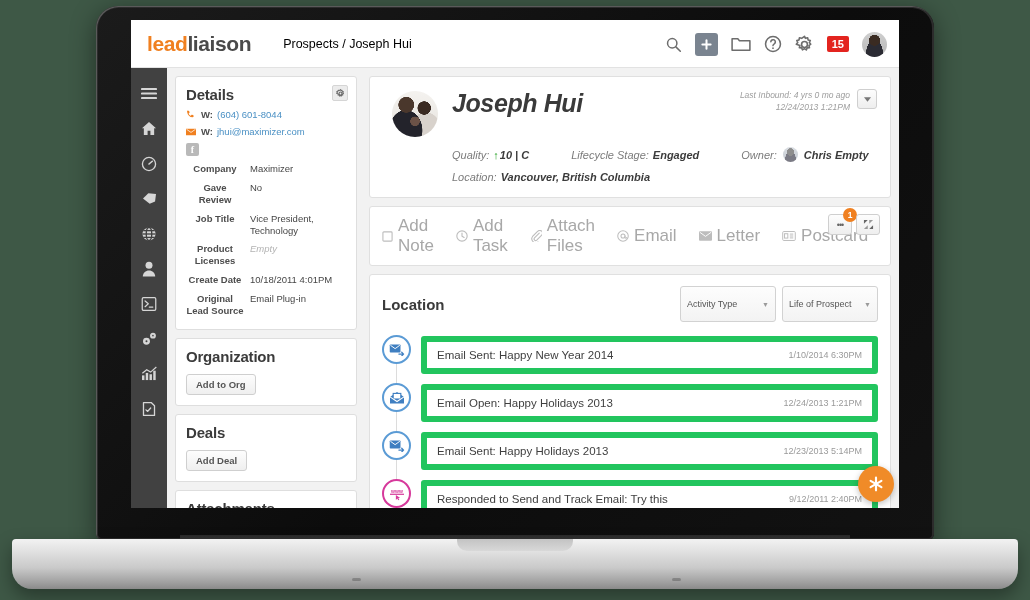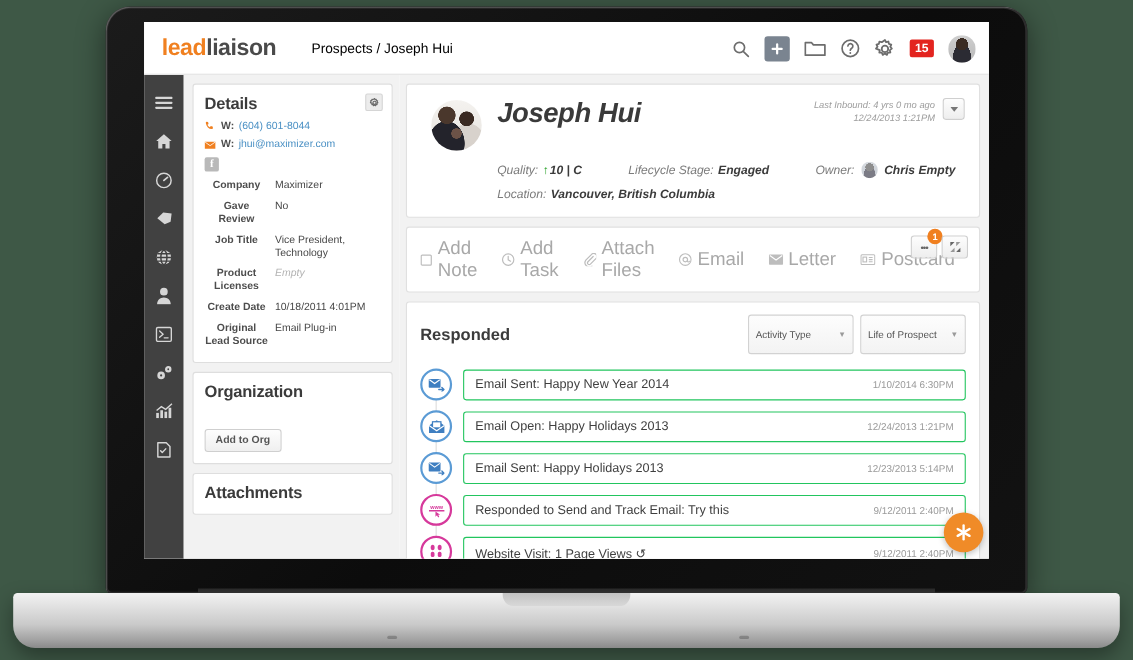--- a/index.html
+++ b/index.html
@@ -134,21 +134,21 @@
     line-height: 1; cursor: pointer;
   }
   .field-row { display: flex; margin-top: 7px; font-size: 9.5px; line-height: 1.25; }
   .field-row .fl {
     width: 64px; flex: 0 0 64px; text-align: center; padding-right: 6px;
     color: #4d4d4d; font-weight: bold;
   }
   .field-row .fv { color: #464646; }
   .field-row .fv.empty { color: #b3b3b3; font-style: italic; }
   .card-btn {
-    margin-top: 25px; display: inline-block; padding: 4px 9px;
+    margin-top: 9px; display: inline-block; padding: 4px 9px;
     background: linear-gradient(#fdfdfd,#efefef); border: 1px solid #cfcfcf;
     border-radius: 3px; font-size: 9.5px; font-weight: bold; color: #555; cursor: pointer;
   }
 
   
   #maincol { flex: 1; background: #f2f2f2; padding: 8px 8px 0 6px; overflow: hidden; }
   .panel { background: #fff; border: 1px solid #e0e0e0; border-radius: 3px; }
 
   
   #contact-panel { padding: 12px 14px 14px 22px; position: relative; font-style: italic; }
@@ -231,21 +231,21 @@
   .tl-row { display: flex; align-items: flex-start; margin-bottom: 9px; position: relative; }
   .tl-icon {
     width: 29px; height: 29px; flex: 0 0 29px; border-radius: 50%;
     background: #fff; display: flex; align-items: center; justify-content: center;
     position: relative; z-index: 2;
   }
   .tl-icon.blue { border: 2px solid #5b9bd5; color: #3f7fc1; }
   .tl-icon.pink { border: 2px solid #d6399b; color: #d6399b; }
   .tl-body {
     flex: 1; margin-left: 10px; margin-top: 1px;
-    background: #fff; border: 1px solid #22c55e; border-radius: 3px;
+    background: #fff; border: 6px solid #22c55e; border-radius: 3px;
     padding: 7px 10px; display: flex; align-items: center;
   }
   .tl-text { font-size: 11.5px; color: #3f3f3f; }
   .tl-time { margin-left: auto; font-size: 9px; color: #9a9a9a; }
 
   #fab {
     position: absolute; right: -4px; bottom: 18px; width: 36px; height: 36px;
     border-radius: 50%; background: #f08b28; color: #fff;
     display: flex; align-items: center; justify-content: center;
     font-size: 20px; line-height: 1; cursor: pointer;
@@ -436,20 +436,24 @@
             <div class="fl">Original Lead Source</div>
             <div class="fv">Email Plug-in</div>
           </div>
         </div>
 
         <div class="card">
           <div class="card-title">Organization</div>
           <div class="card-btn">Add to Org</div>
         </div>
 
+        <div class="card">
+          <div class="card-title">Deals</div>
+          <div class="card-btn">Add Deal</div>
+        </div>
 
         <div class="card">
           <div class="card-title">Attachments</div>
 
         </div>
 
       </div>
 
       <div id="maincol">
 
@@ -557,21 +561,21 @@
                   <path d="M11 11H6.8L11 6.8z"></path>
                 <path d="M5.2 6.8L1 11h4.2z" opacity=".65"></path>
                   <path d="M6.8 5.2L11 1H6.8z" opacity=".65"></path>
               </svg>
             </div>
           </div>
         </div>
 
         <div class="panel" id="timeline-panel">
           <div id="timeline-head">
-            <div id="timeline-title">Responded</div>
+            <div id="timeline-title">Location</div>
             <div id="timeline-filters">
               <div class="sel">
                 <span>Activity Type</span>
                 <span class="caret">▼</span>
               </div>
               <div class="sel">
                 <span>Life of Prospect</span>
                 <span class="caret">▼</span>
               </div>
             </div>

